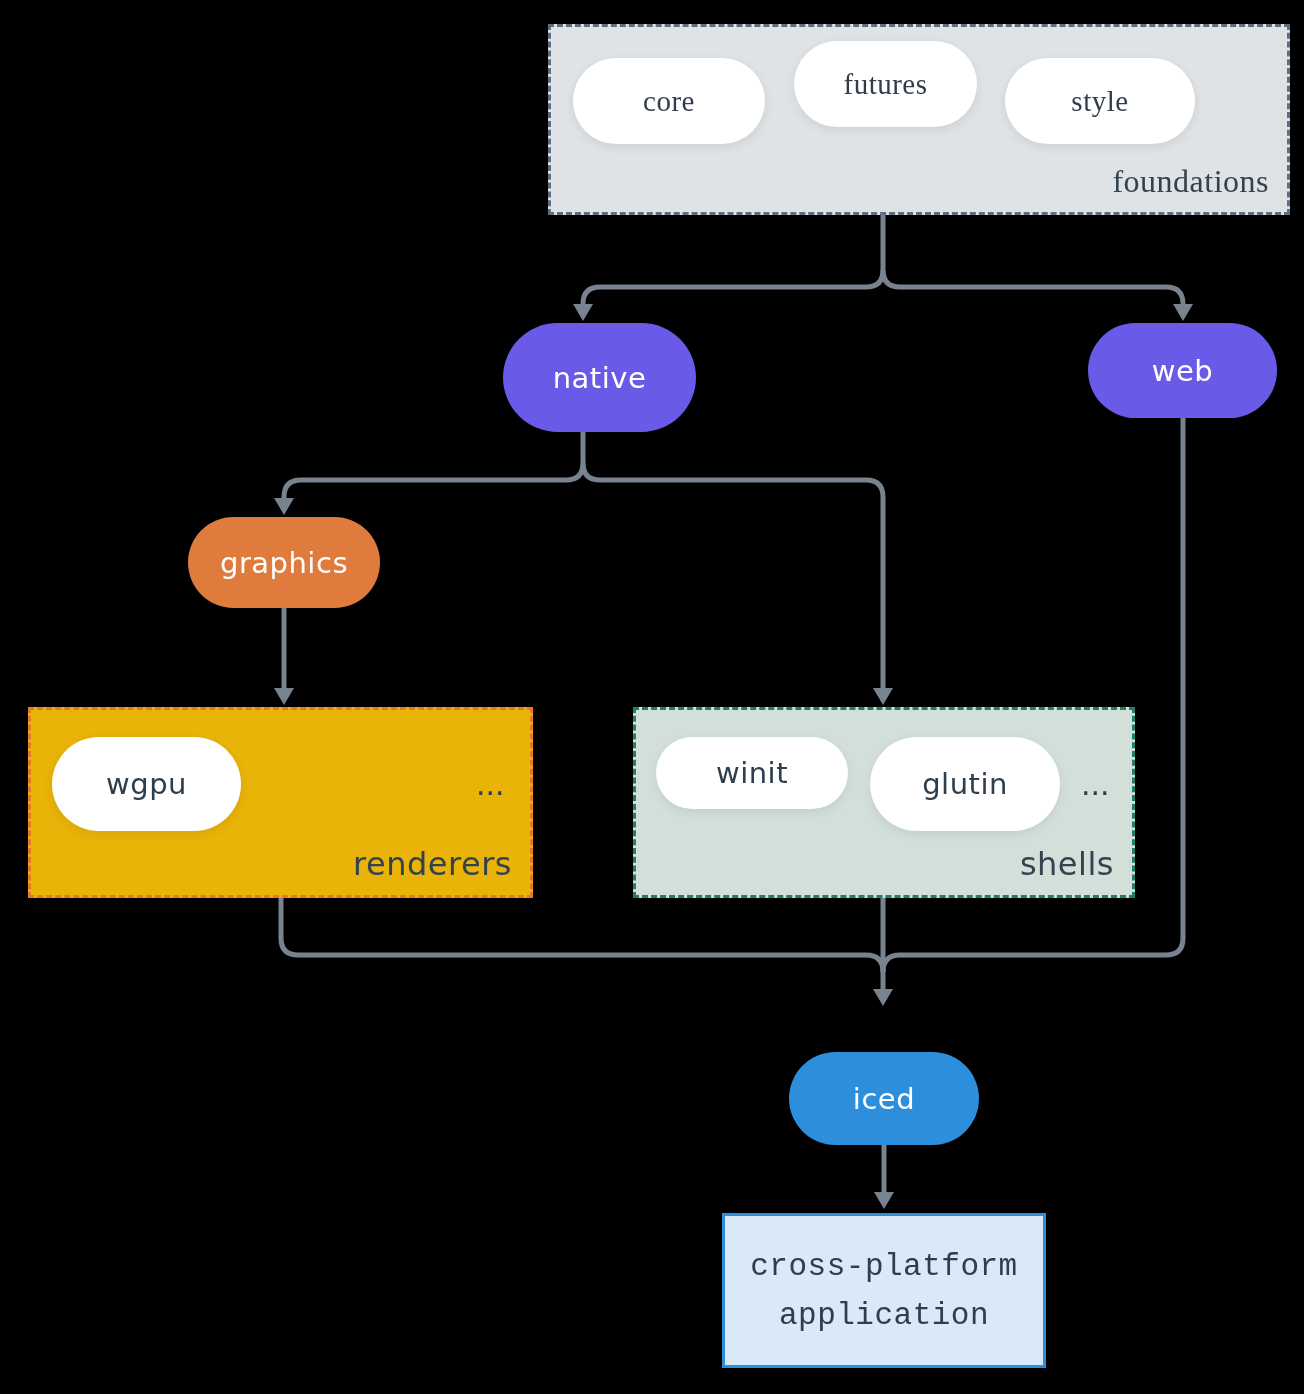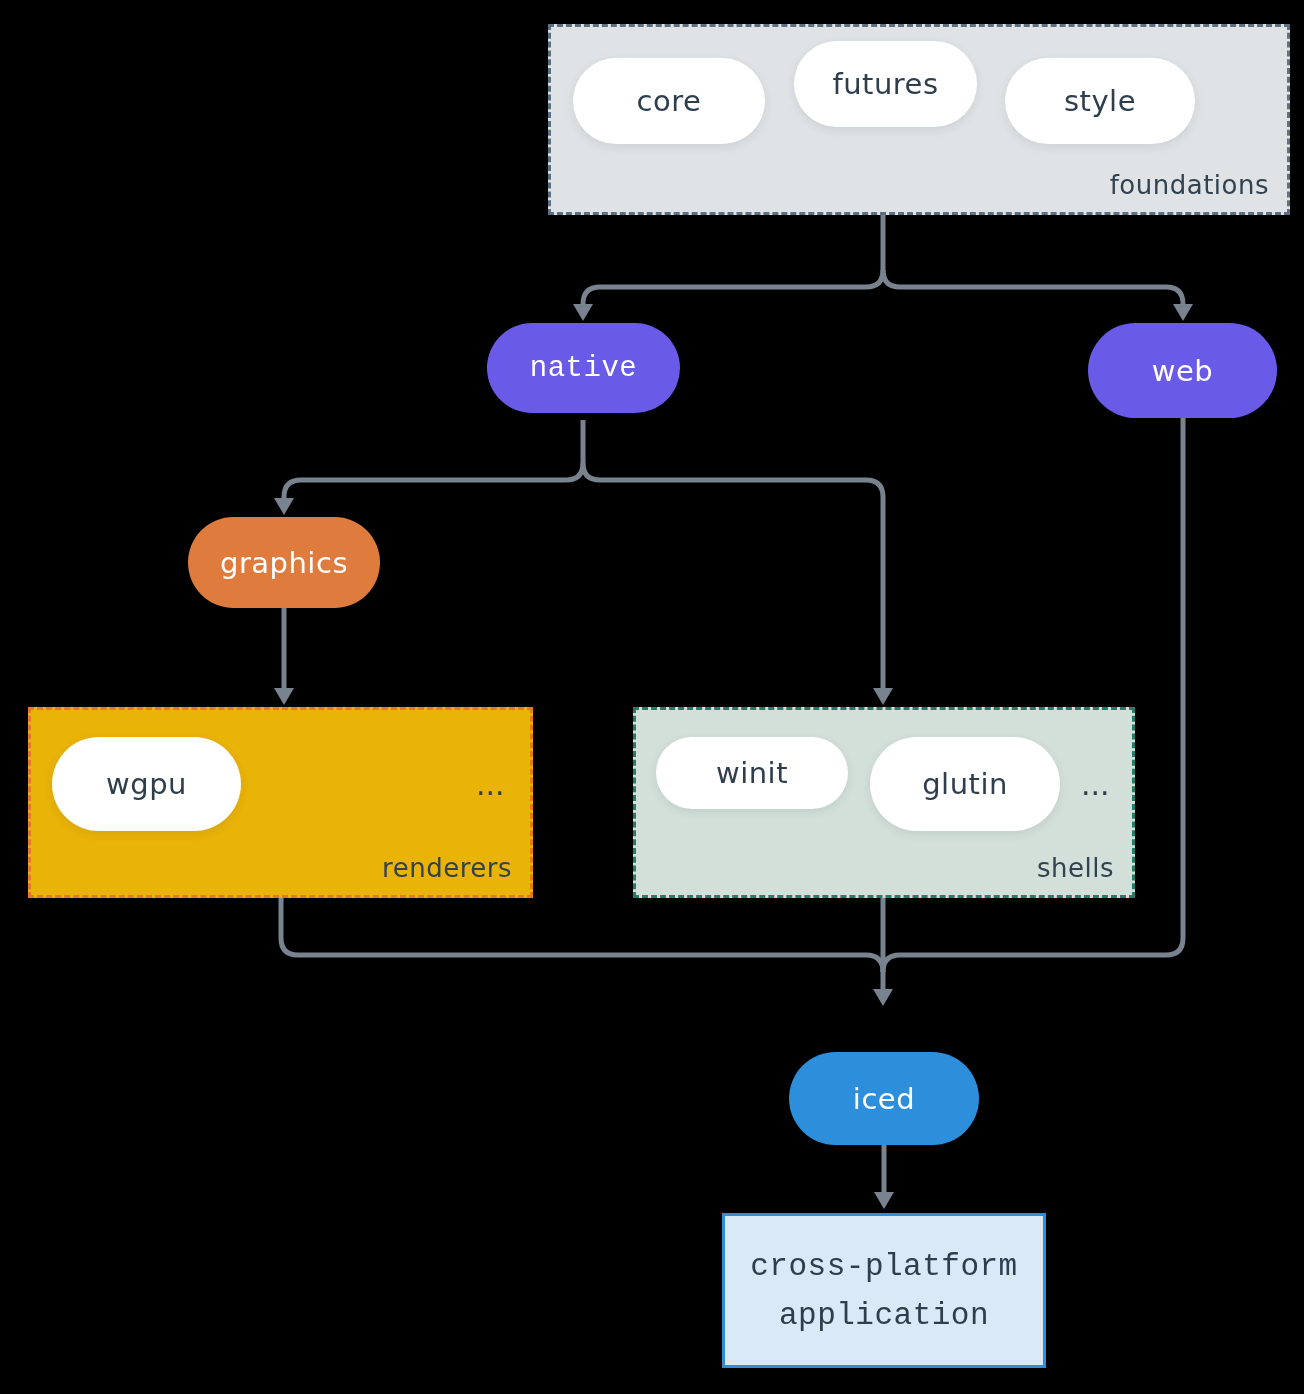--- a/index.html
+++ b/index.html
@@ -15,21 +15,21 @@
   .group-box.app{background:#d9e9f8;border:3px solid #2d8edb;}
   .pill{
     position:absolute;display:flex;align-items:center;justify-content:center;
     border-radius:999px;font-size:29px;letter-spacing:0.5px;
   }
   .pill.white{background:#fff;color:#2f3e4d;box-shadow:0 3px 10px rgba(40,50,60,0.10);}
   .pill.purple{background:#6a5ae8;color:#fff;}
   .pill.orange{background:#e07b3e;color:#fff;}
   .pill.blue{background:#2d8edb;color:#fff;}
   .group-label{
-    position:absolute;right:18px;bottom:12px;font-size:26px;color:#33424f;letter-spacing:0.5px;
+    position:absolute;right:18px;bottom:12px;font-size:32px;color:#33424f;letter-spacing:0.5px;
   }
   .ellipsis{
     position:absolute;font-size:30px;color:#2f3e4d;display:flex;align-items:center;
   }
   .app-text{
     position:absolute;inset:0;display:flex;flex-direction:column;align-items:center;
     justify-content:center;gap:14px;font-size:31px;color:#2f3e4d;letter-spacing:0.5px;font-family:Liberation Mono, monospace;
   }
 </style>
 </head>
@@ -58,34 +58,34 @@
       <polygon points="573,304 593,304 583,321"></polygon>
       <polygon points="1173,304 1193,304 1183,321"></polygon>
       <polygon points="274,498 294,498 284,515"></polygon>
       <polygon points="873,688 893,688 883,705"></polygon>
       <polygon points="274,688 294,688 284,705"></polygon>
       <polygon points="873,989 893,989 883,1006"></polygon>
       <polygon points="874,1192 894,1192 884,1209"></polygon>
     </g>
   </svg>
 
-  <div class="group-box foundations" style="left:548px;top:24px;width:742px;height:191px;">
+  <div class="group-box foundations" style="left:548px;top:24px;width:742px;height:191px;font-family:Liberation Serif, serif;">
     <div class="pill white" style="left:22px;top:31px;width:192px;height:86px;">
       <span>core</span>
     </div>
     <div class="pill white" style="left:243px;top:14px;width:183px;height:86px;">
       <span>futures</span>
     </div>
     <div class="pill white" style="left:454px;top:31px;width:190px;height:86px;">
       <span>style</span>
     </div>
     <div class="group-label">foundations</div>
   </div>
 
-  <div class="pill purple" style="left:487px;top:323px;width:193px;height:90px;font-family:Liberation Mono, monospace;">
+  <div class="pill purple" style="left:503px;top:323px;width:193px;height:109px;">
     <span>native</span>
   </div>
 
   <div class="pill purple" style="left:1088px;top:323px;width:189px;height:95px;">
     <span>web</span>
   </div>
 
   <div class="pill orange" style="left:188px;top:517px;width:192px;height:91px;">
     <span>graphics</span>
   </div>

